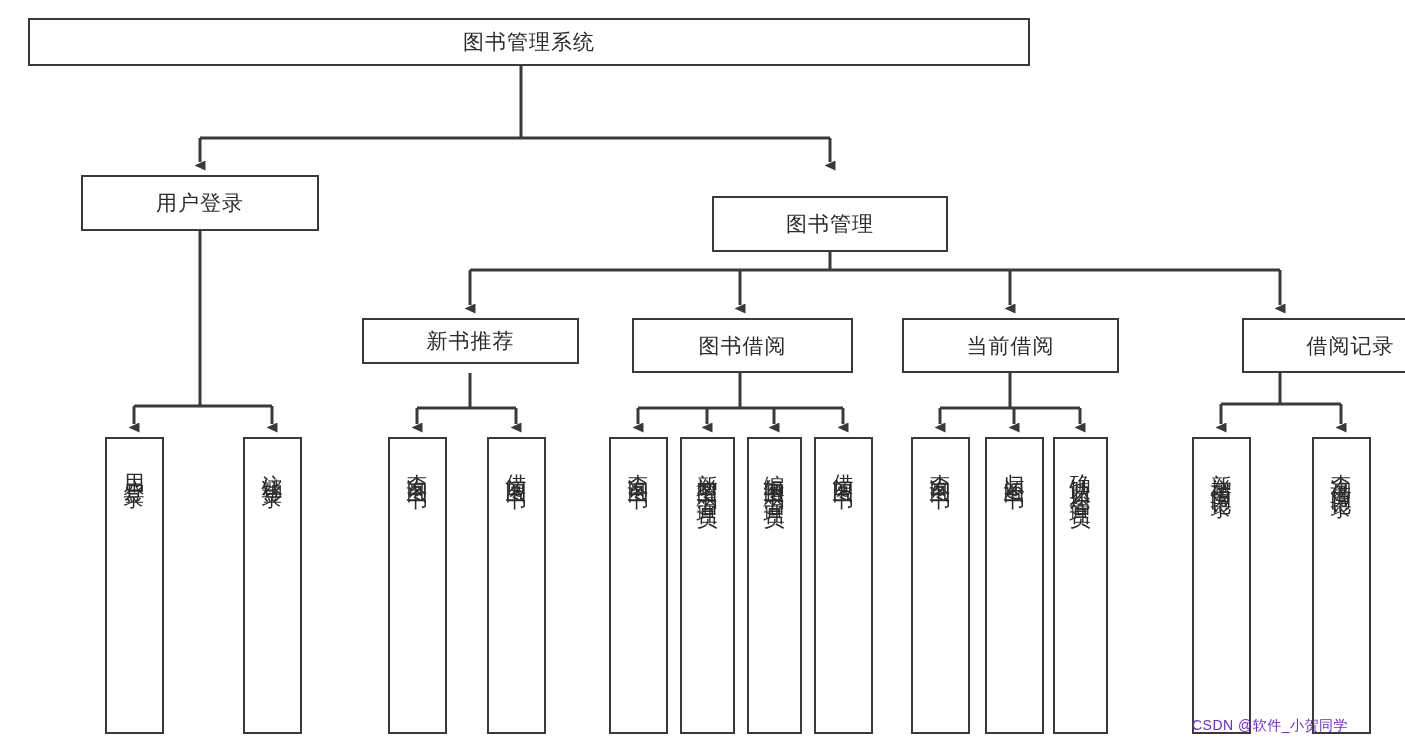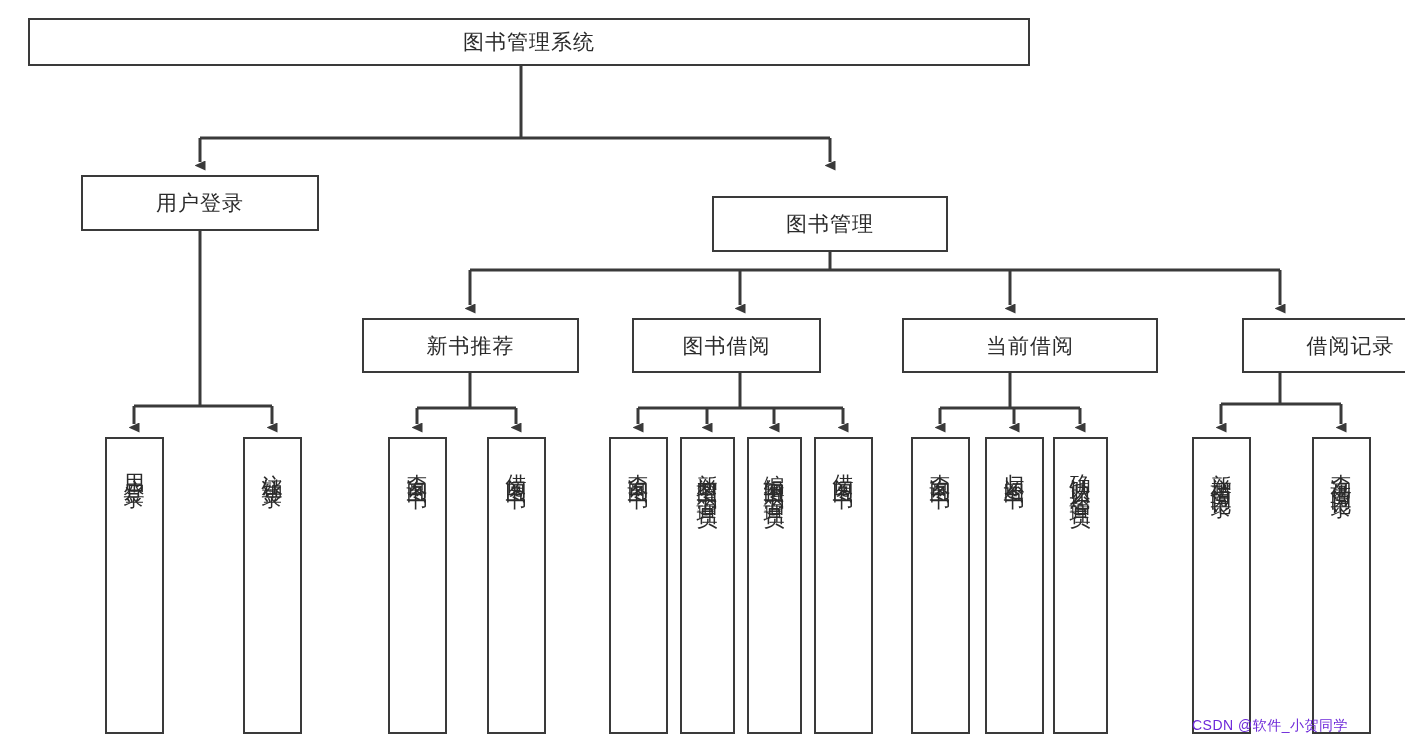--- a/index.html
+++ b/index.html
@@ -124,27 +124,27 @@
     <span class="label">图书管理系统</span>
   </div>
 
   <div class="node node-h" style="left:81px; top:175px; width:238px; height:56px;">
     <span class="label">用户登录</span>
   </div>
   <div class="node node-h" style="left:712px; top:175px; width:236px; height:56px;margin-top:21px;">
     <span class="label">图书管理</span>
   </div>
 
-  <div class="node node-h" style="left:362px; top:318px; width:217px; height:55px;">
+  <div class="node node-h" style="left:362px; top:318px; width:217px; height:46px;">
     <span class="label">新书推荐</span>
   </div>
-  <div class="node node-h" style="left:632px; top:318px; width:189px; height:55px;">
+  <div class="node node-h" style="left:632px; top:318px; width:221px; height:55px;">
     <span class="label">图书借阅</span>
   </div>
-  <div class="node node-h" style="left:902px; top:318px; width:256px; height:55px;">
+  <div class="node node-h" style="left:902px; top:318px; width:217px; height:55px;">
     <span class="label">当前借阅</span>
   </div>
   <div class="node node-h" style="left:1242px; top:318px; width:217px; height:55px;">
     <span class="label">借阅记录</span>
   </div>
 
   <div class="node node-v" style="left:105px; top:437px; width:59px; height:297px;">
     <span class="label">用户登录</span>
   </div>
   <div class="node node-v" style="left:243px; top:437px; width:59px; height:297px;">

